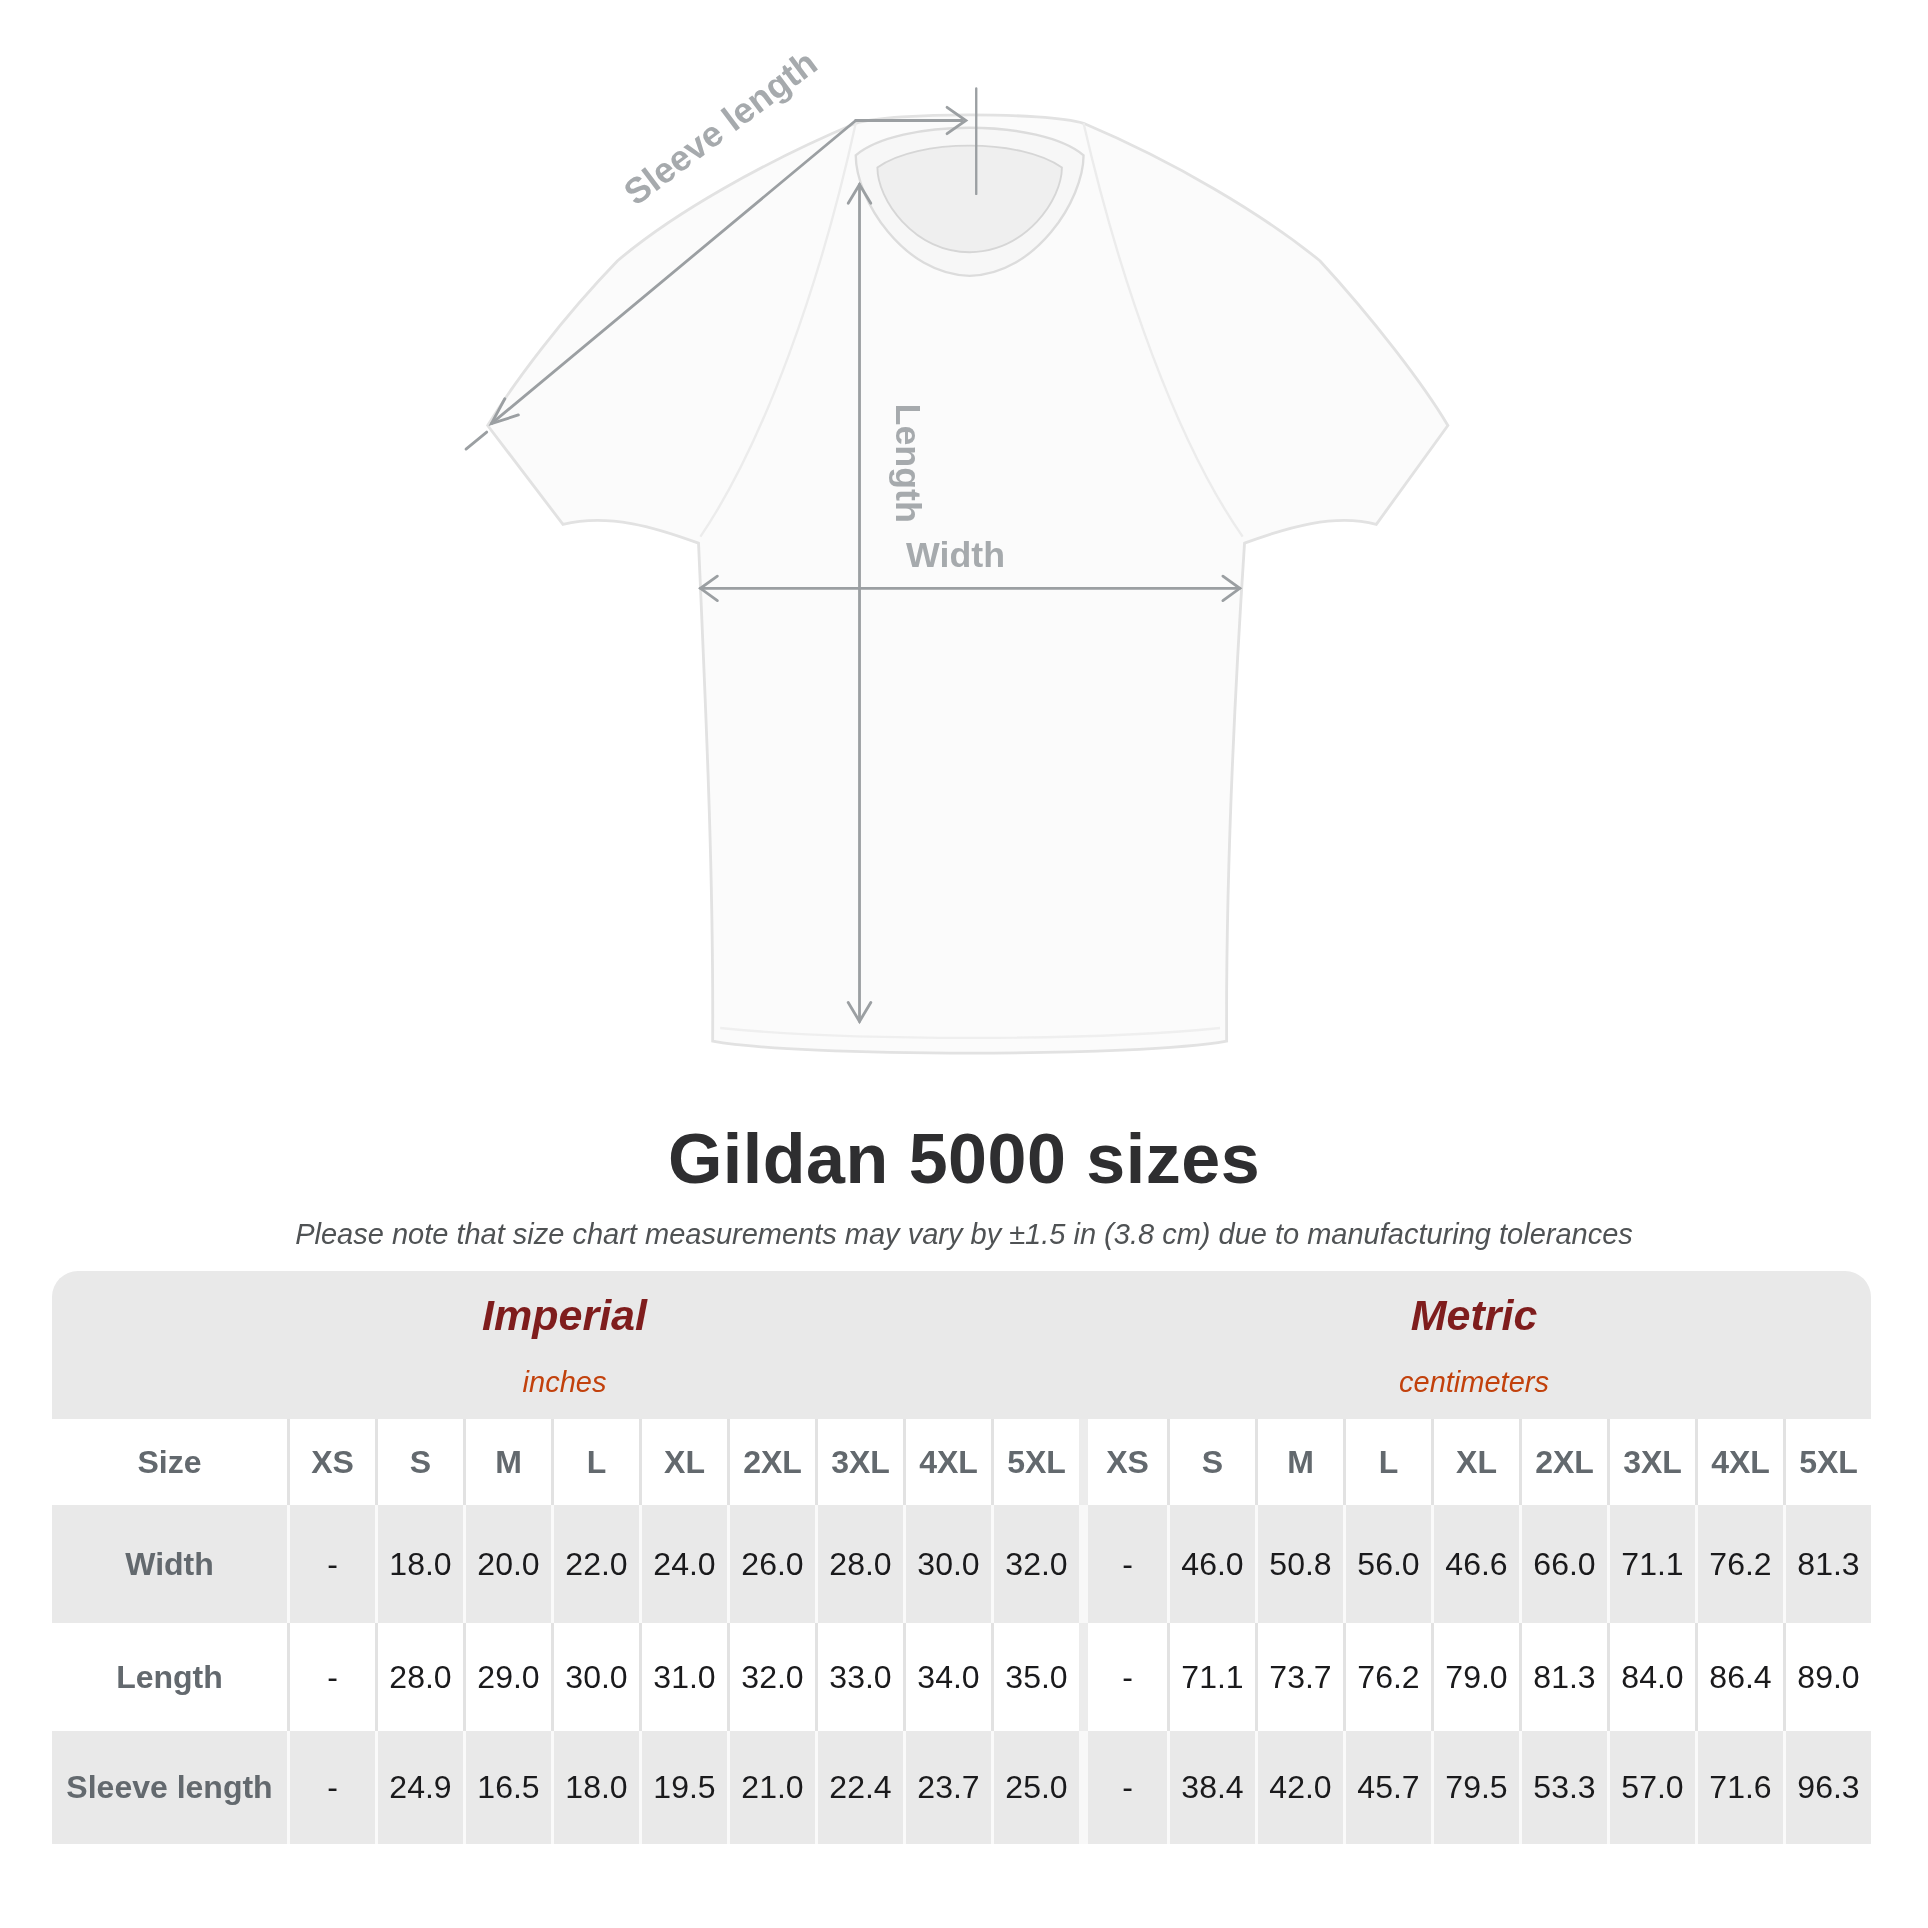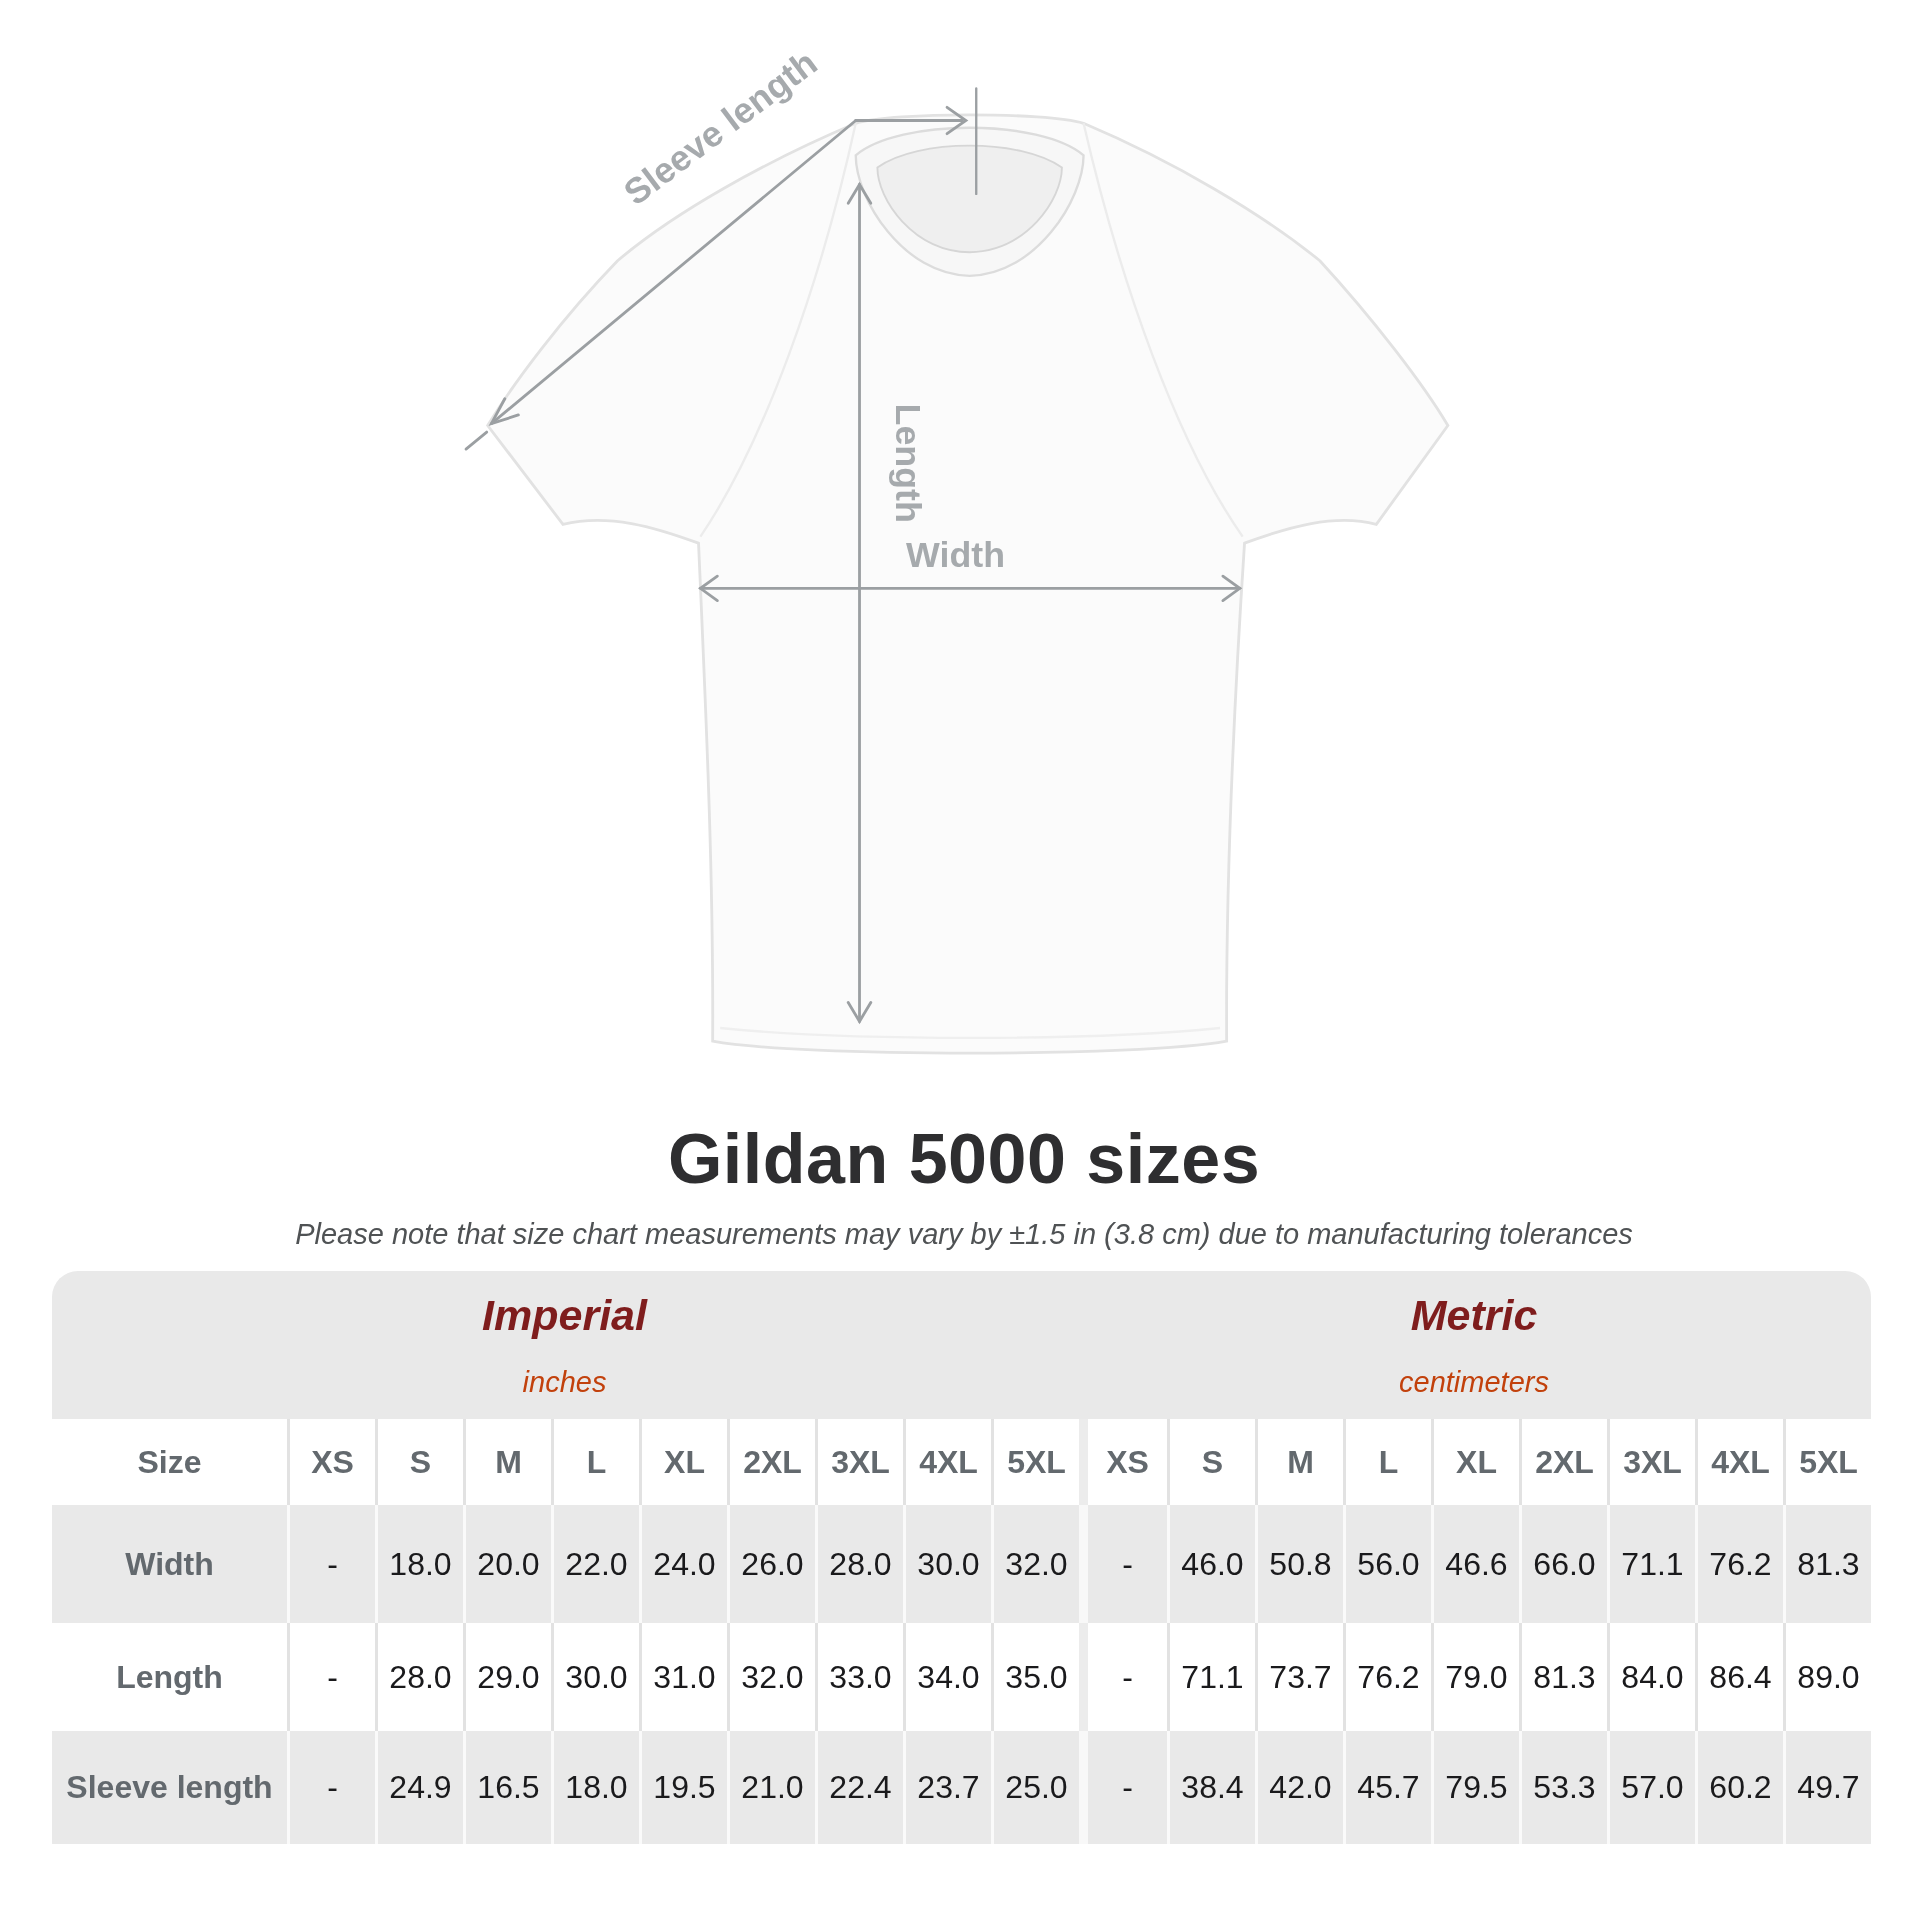--- a/index.html
+++ b/index.html
@@ -185,18 +185,18 @@
         <div class="cell val">22.4</div>
         <div class="cell val">23.7</div>
         <div class="cell val">25.0</div>
         <div class="cell val gs">-</div>
         <div class="cell val">38.4</div>
         <div class="cell val">42.0</div>
         <div class="cell val">45.7</div>
         <div class="cell val">79.5</div>
         <div class="cell val">53.3</div>
         <div class="cell val">57.0</div>
-        <div class="cell val">60.2</div>
-        <div class="cell val">49.7</div>
+        <div class="cell val">71.6</div>
+        <div class="cell val">96.3</div>
       </div>
     </div>
 </div>
 
 
 </body></html>

